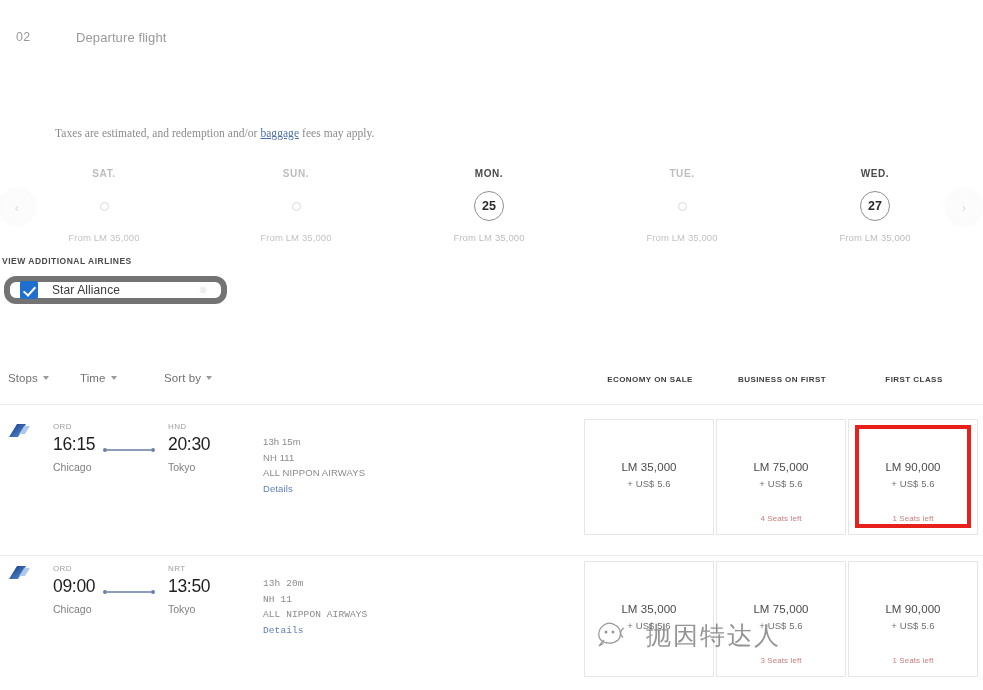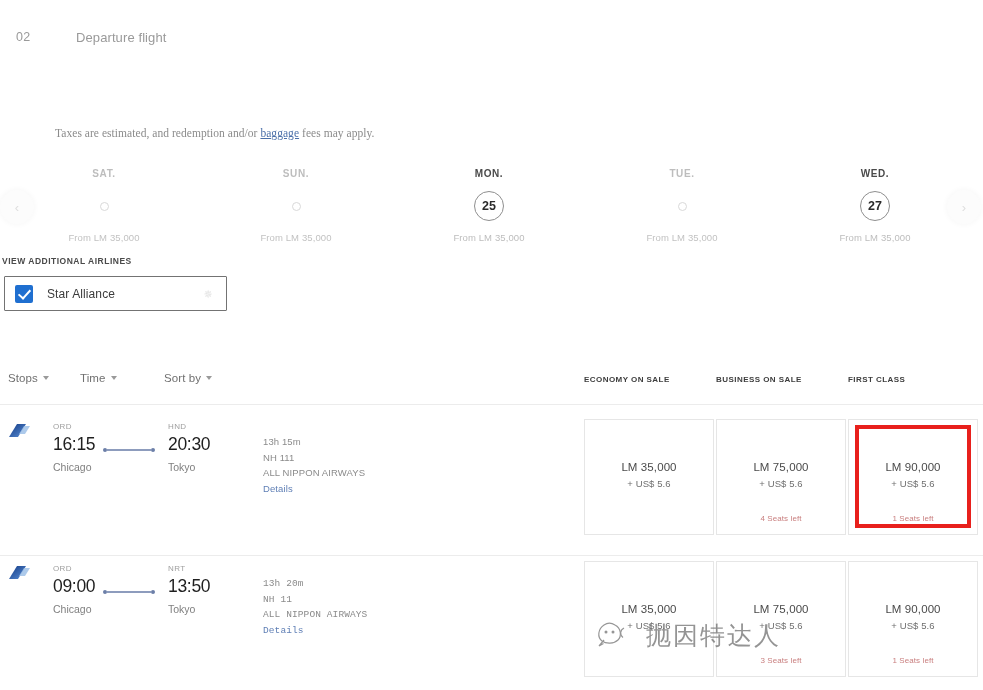--- a/index.html
+++ b/index.html
@@ -76,22 +76,22 @@
   .nav-arrow.prev { left: 0px; }
   .nav-arrow.next { left: 947px; }
 
   
   .filter-head {
     position: absolute; left: 2px; top: 256px;
     font-size: 8.5px; font-weight: 700; color: #4a4a4a; letter-spacing: .5px;
   }
   .alliance-box {
     position: absolute; left: 4px; top: 276px;
-    width: 223px; height: 35px;
-    border: 1px solid #737373; border-radius: 1px;
+    width: 223px; height: 28px;
+    border: 6px solid #737373; border-radius: 12px;
     background: #fff;
     display: flex; align-items: center; padding: 0 10px;
   }
   .checkbox {
     width: 18px; height: 18px; border-radius: 2px;
     background: #1f6fd0; position: relative; flex: 0 0 auto;
   }
   .checkbox::after {
     content: ""; position: absolute; left: 5.5px; top: 2.5px;
     width: 5px; height: 10px;
@@ -111,21 +111,21 @@
   .toolbar { position: absolute; left: 0; top: 372px; width: 983px; height: 24px; }
   .tb-item {
     position: absolute; top: 0; font-size: 11.5px; color: #707070; letter-spacing: .1px;
   }
   .caret {
     display: inline-block; margin-left: 5px;
     border-left: 3.5px solid transparent; border-right: 3.5px solid transparent;
     border-top: 4px solid #9a9a9a; vertical-align: middle; position: relative; top: -1px;
   }
   .col-head {
-    position: absolute; top: 3px; width: 132px; text-align: left;
+    position: absolute; top: 3px; width: 132px; text-align: center;
     font-size: 8px; font-weight: 700; color: #3d3d3d; letter-spacing: .45px;
   }
 
   
   .flight-row { position: absolute; left: 0; width: 983px; height: 146px; }
   .airline-mark {
     position: absolute; left: 6px; top: 10px; width: 30px; height: 18px;
   }
   .seg { position: absolute; }
   .seg-code { font-size: 8px; color: #9e9e9e; letter-spacing: .4px; }
@@ -231,21 +231,21 @@
     <span class="alliance-logo">✵</span>
   </div>
 
   <div class="divider" style="top:404px;"></div>
 
   <div class="toolbar" id="toolbar">
       <span class="tb-item" style="left: 8px;"><span>Stops</span><i class="caret"></i></span>
       <span class="tb-item" style="left: 80px;"><span>Time</span><i class="caret"></i></span>
       <span class="tb-item" style="left: 164px;"><span>Sort by</span><i class="caret"></i></span>
       <div class="col-head" style="left: 584px;">ECONOMY ON SALE</div>
-      <div class="col-head" style="left: 716px;">BUSINESS ON SALE</div>
+      <div class="col-head" style="left: 716px;">BUSINESS ON FIRST</div>
       <div class="col-head" style="left: 848px;">FIRST CLASS</div>
     </div>
 
   <div id="flight-rows">
       <div class="flight-row" style="top: 412px;">
         <div class="airline-mark"><svg viewBox="0 0 30 18" width="30" height="18">
             <defs>
               <linearGradient id="g0" x1="0" y1="0" x2="1" y2="1">
                 <stop offset="0" stop-color="#123a84"></stop>
                 <stop offset="1" stop-color="#5b8fd6"></stop>

